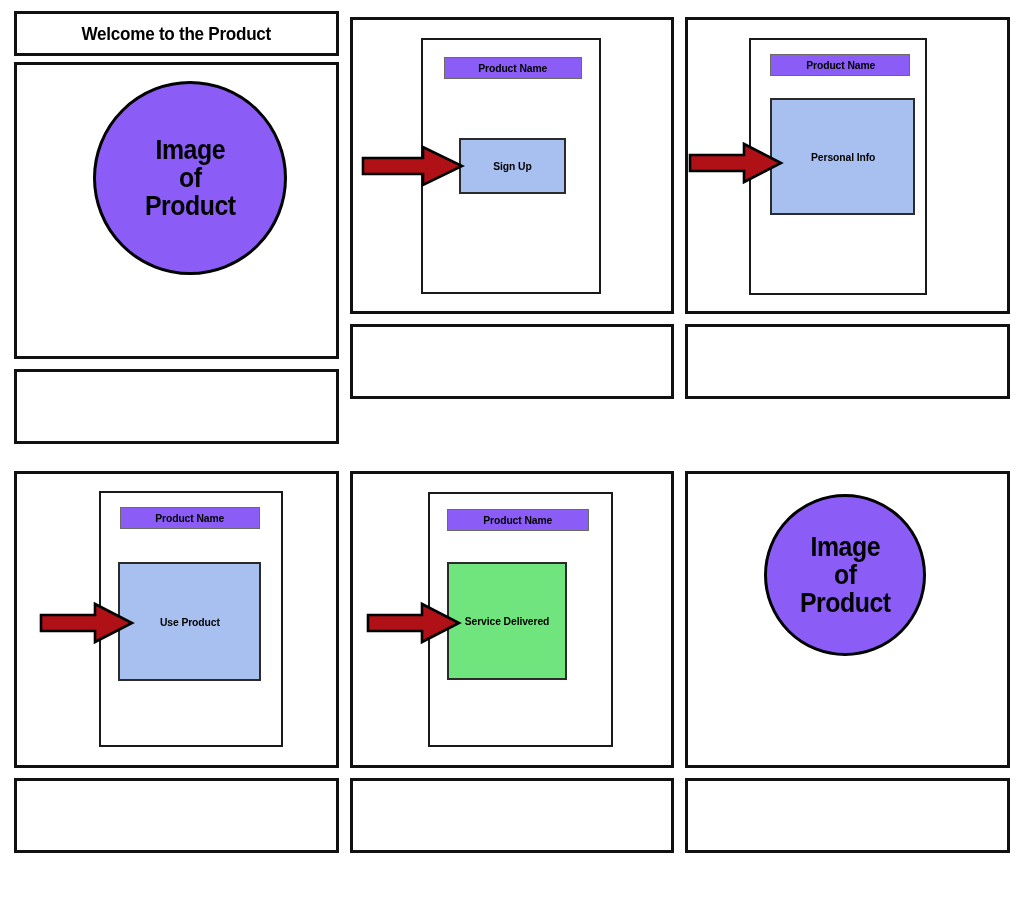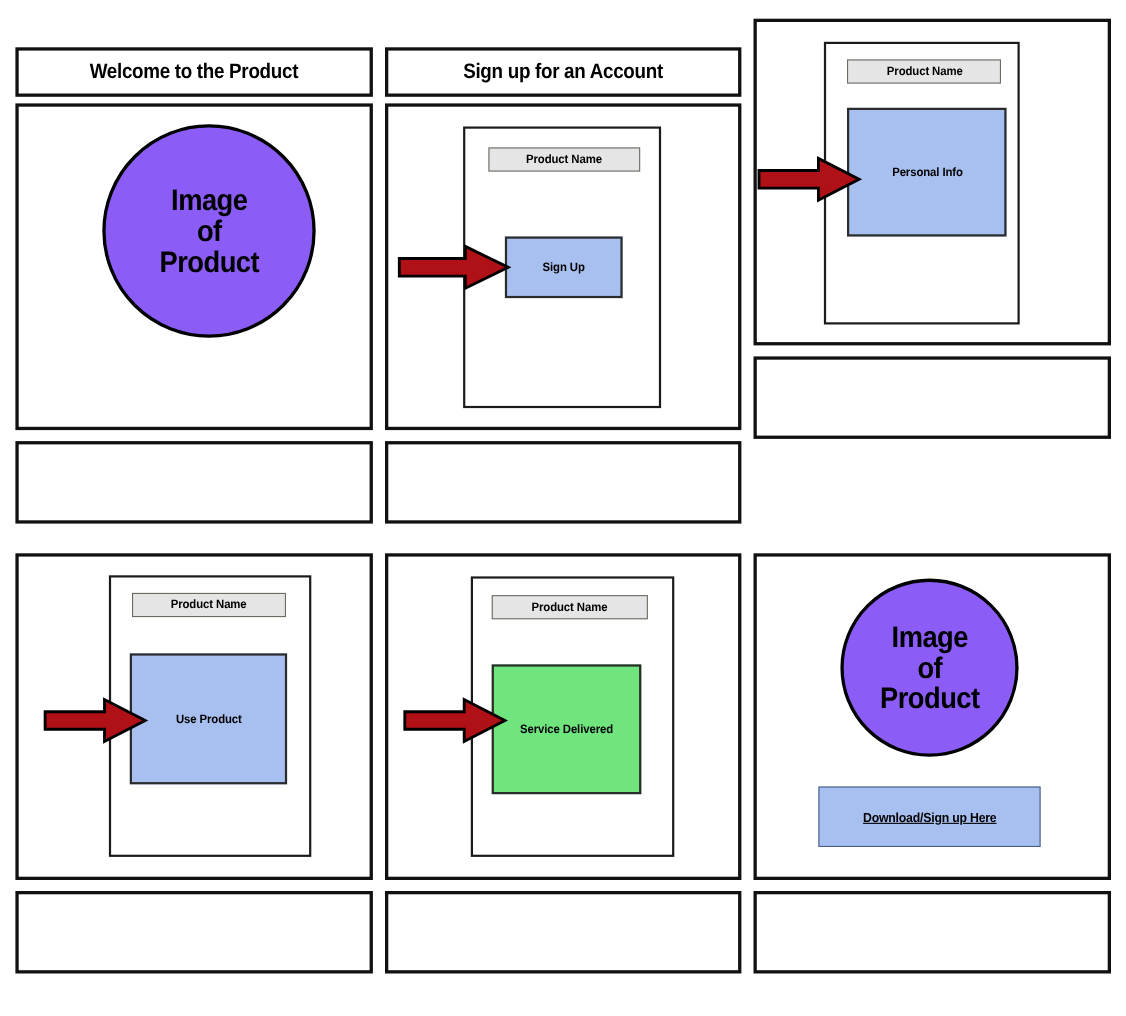--- a/index.html
+++ b/index.html
@@ -41,21 +41,20 @@
   .title-box {
     border: 3px solid #111111;
     background: #ffffff;
     height: 45px;
     display: flex;
     align-items: center;
     justify-content: center;
     text-align: center;
     box-sizing: border-box;
     padding: 0 3px;
-    margin-top: 32px;
   }
   .title-box .title-text {
     font-size: 19px;
     font-weight: bold;
     letter-spacing: -0.3px;
     line-height: 1.02;
     font-family: "Liberation Sans", sans-serif;
     transform: scaleX(0.9);
     transform-origin: center;
   }
@@ -125,21 +124,21 @@
   
   .device {
     position: absolute;
     background: #ffffff;
     border: 2px solid #1a1a1a;
     box-sizing: border-box;
   }
 
   .name-bar {
     position: absolute;
-    background: #e5e5e5;
+    background: #8b5cf6;
     border: 1.5px solid #6b6b62;
     box-sizing: border-box;
     display: flex;
     align-items: center;
     justify-content: center;
   }
   .name-bar .name-text {
     font-size: 11px;
     font-weight: bold;
     letter-spacing: -0.1px;
@@ -186,23 +185,20 @@
         <div class="product-circle" style="left:76px; top:16px; width:194px; height:194px;">
           <span class="circle-text"><span>Image</span><br><span>of</span><br><span>Product</span></span>
         </div>
       </div>
       <div class="caption-box">
         <span></span>
       </div>
     </div>
 
     <div class="cell">
-      <div class="title-box">
-        <span class="title-text">Sign up for an Account</span>
-      </div>
       <div class="frame-box">
         <div class="device" style="left:68px; top:18px; width:180px; height:256px;"></div>
         <div class="name-bar" style="left:91px; top:37px; width:138px; height:22px;">
           <span class="name-text">Product Name</span>
         </div>
         <div class="content-block blue" style="left:106px; top:118px; width:107px; height:56px;">
           <span class="block-text">Sign Up</span>
         </div>
         <div class="arrow" style="left:8px; top:124px;">
           <svg width="104" height="44" viewBox="0 0 104 44">
@@ -260,42 +256,39 @@
         <span></span>
       </div>
     </div>
 
     <div class="cell">
       <div class="frame-box">
         <div class="device" style="left:75px; top:18px; width:185px; height:255px;"></div>
         <div class="name-bar" style="left:94px; top:35px; width:142px; height:22px;">
           <span class="name-text">Product Name</span>
         </div>
-        <div class="content-block green" style="left:94px; top:98px; width:136px; height:118px;">
+        <div class="content-block green" style="left:94px; top:88px; width:120px; height:118px;">
           <span class="block-text">Service Delivered</span>
         </div>
         <div class="arrow" style="left:13px; top:127px;">
           <svg width="96" height="44" viewBox="0 0 96 44">
             <path d="M2 14 H56 V3 L93 22 L56 41 V30 H2 Z" fill="#B01116" stroke="#000000" stroke-width="2.6" stroke-linejoin="miter"></path>
           </svg>
         </div>
       </div>
       <div class="caption-box">
         <span></span>
       </div>
     </div>
 
     <div class="cell">
       <div class="frame-box">
         <div class="product-circle" style="left:76px; top:20px; width:162px; height:162px;">
           <span class="circle-text"><span>Image</span><br><span>of</span><br><span>Product</span></span>
         </div>
-        <div class="flat-btn cta" style="left:56px; top:209px; width:202px; height:55px;">
-          <span class="btn-text">Download/Sign up Here</span>
-        </div>
       </div>
       <div class="caption-box">
         <span></span>
       </div>
     </div>
 
   </div>
 
 </div>
 

